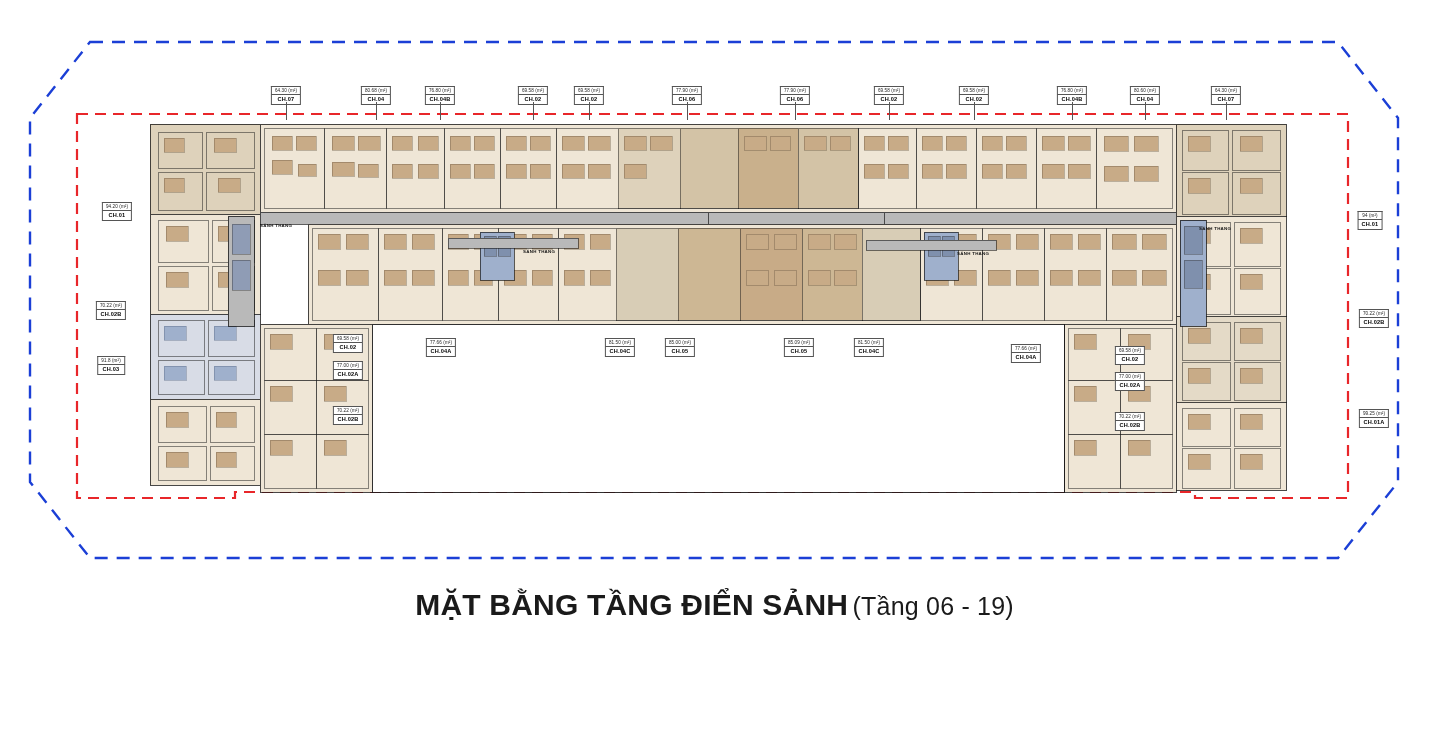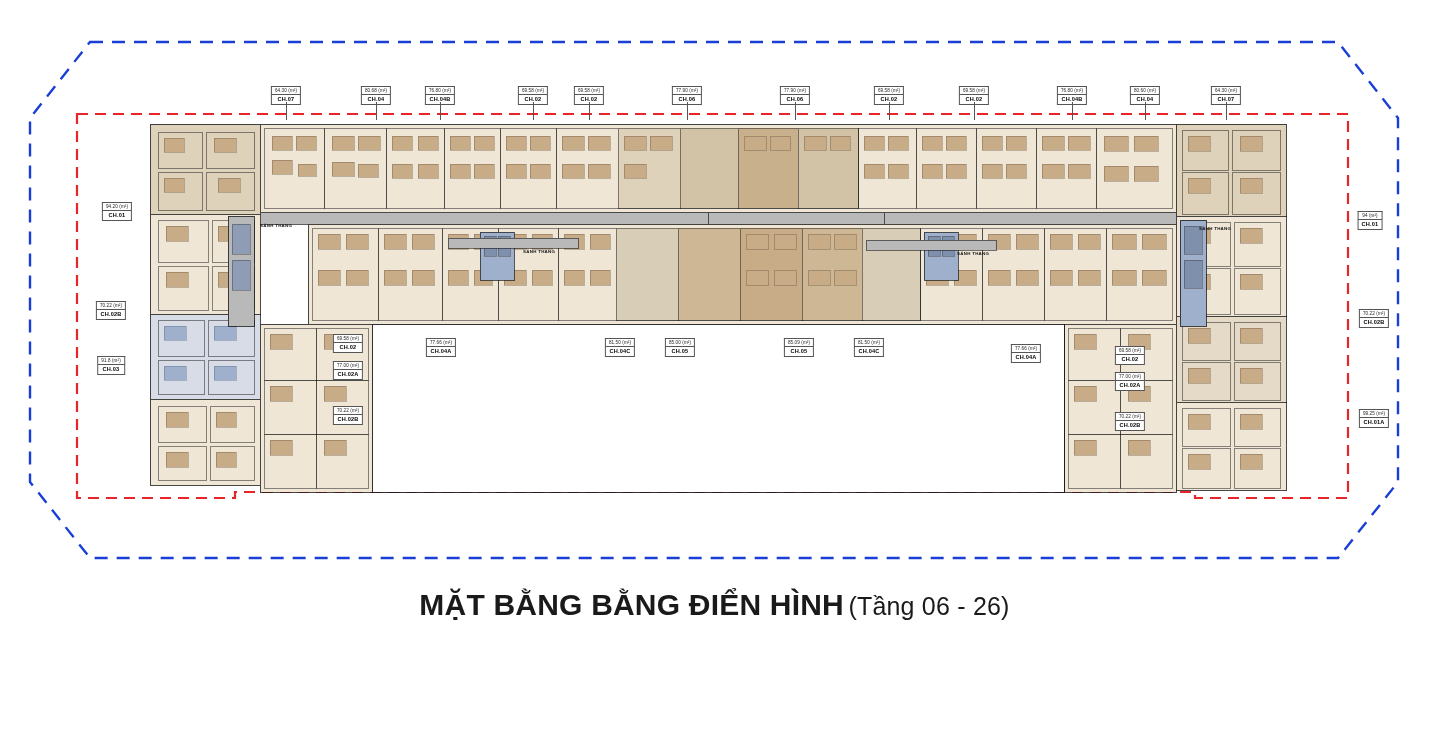--- a/index.html
+++ b/index.html
@@ -584,17 +584,17 @@
     </div>
 
   <div id="corridor-labels">
       <div class="sanh" style="left: 260px; top: 223px;">SẢNH THANG</div>
       <div class="sanh" style="left: 523px; top: 249px;">SẢNH THANG</div>
       <div class="sanh" style="left: 957px; top: 251px;">SẢNH THANG</div>
       <div class="sanh" style="left: 1199px; top: 226px;">SẢNH THANG</div>
     </div>
 
   <div class="caption">
-    <span class="main">MẶT BẰNG BẰNG ĐIỂN HÌNH</span>
-    <span class="sub">(Tầng 06 - 26)</span>
+    <span class="main">MẶT BẰNG TẦNG ĐIỂN SẢNH</span>
+    <span class="sub">(Tầng 06 - 19)</span>
   </div>
 
 </div>
 
 </body></html>

